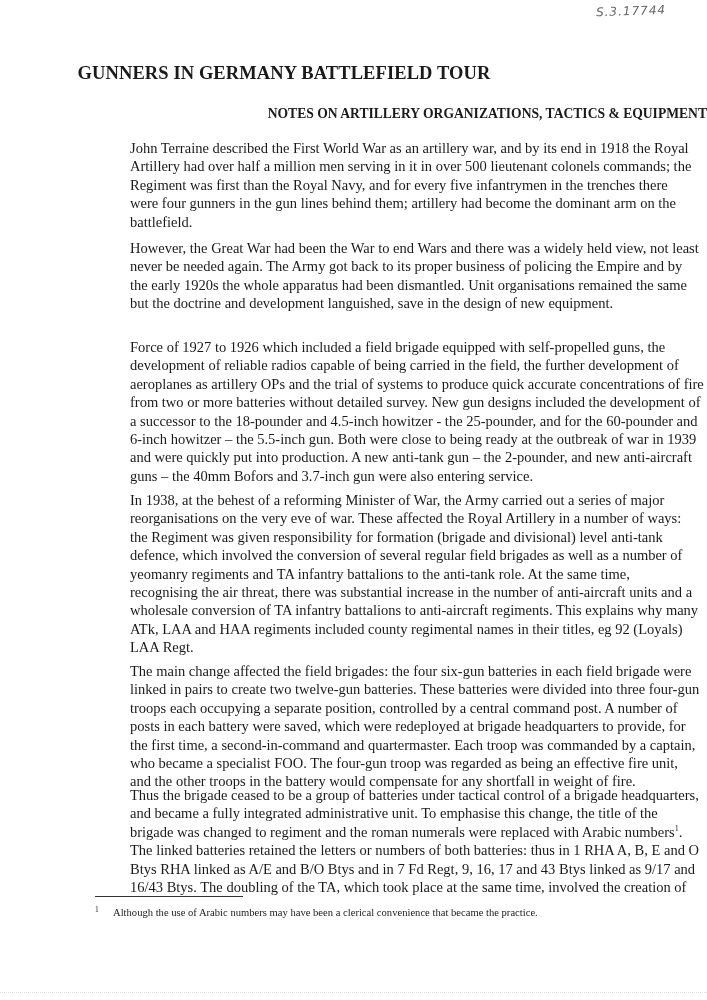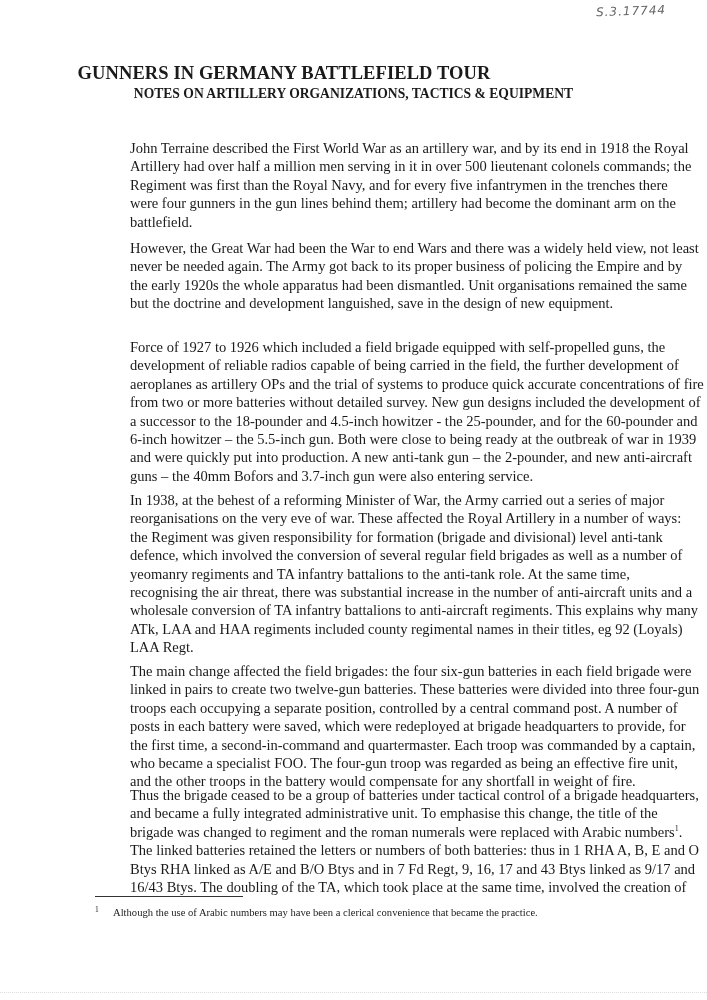--- a/index.html
+++ b/index.html
@@ -1,20 +1,20 @@
 <!DOCTYPE html>
 <html><head>
 <meta charset="utf-8">
 <style>
   html, body { margin: 0; padding: 0; background: #ffffff; }
   body { width: 707px; height: 1000px; position: relative; overflow: hidden; font-family: "Liberation Serif", "DejaVu Serif", serif; color: #1a1a1a; }
   .page { position: absolute; left: 0; top: 0; width: 707px; height: 1000px; background: #fff; }
   .ref-number { position: absolute; left: 596px; top: 4px; font-family: "DejaVu Sans", sans-serif; font-size: 12px; color: #666; letter-spacing: 1px; font-style: italic; transform: rotate(-2deg); }
   .title { position: absolute; left: 0; width: 568px; top: 63px; text-align: center; font-weight: bold; font-size: 18.5px; letter-spacing: 0.1px; }
-  .subtitle { position: absolute; left: 0; width: 707px; top: 86px; text-align: center; font-weight: bold; font-size: 13.6px; }
+  .subtitle { position: absolute; left: 0; width: 707px; top: 106px; text-align: right; font-weight: bold; font-size: 13.6px; }
   .para { position: absolute; left: 95px; width: 580px; font-size: 14.5px; line-height: 18.4px; margin-left: 35px; }
   .para .ln { display: block; white-space: nowrap; }
   sup { font-size: 8px; line-height: 0; vertical-align: 6px; }
   .fn-rule { position: absolute; left: 95px; top: 896px; width: 148px; height: 0; border-top: 1px solid #333; }
   .footnote { position: absolute; left: 95px; top: 905px; font-size: 10.6px; white-space: nowrap; }
   .footnote .fn-mark { display: inline-block; width: 18px; font-size: 7.5px; vertical-align: 4px; }
   .scan-edge { position: absolute; left: 0; top: 992px; width: 707px; height: 0; border-top: 1px dotted #ddd; }
 </style>
 </head>
 <body>

